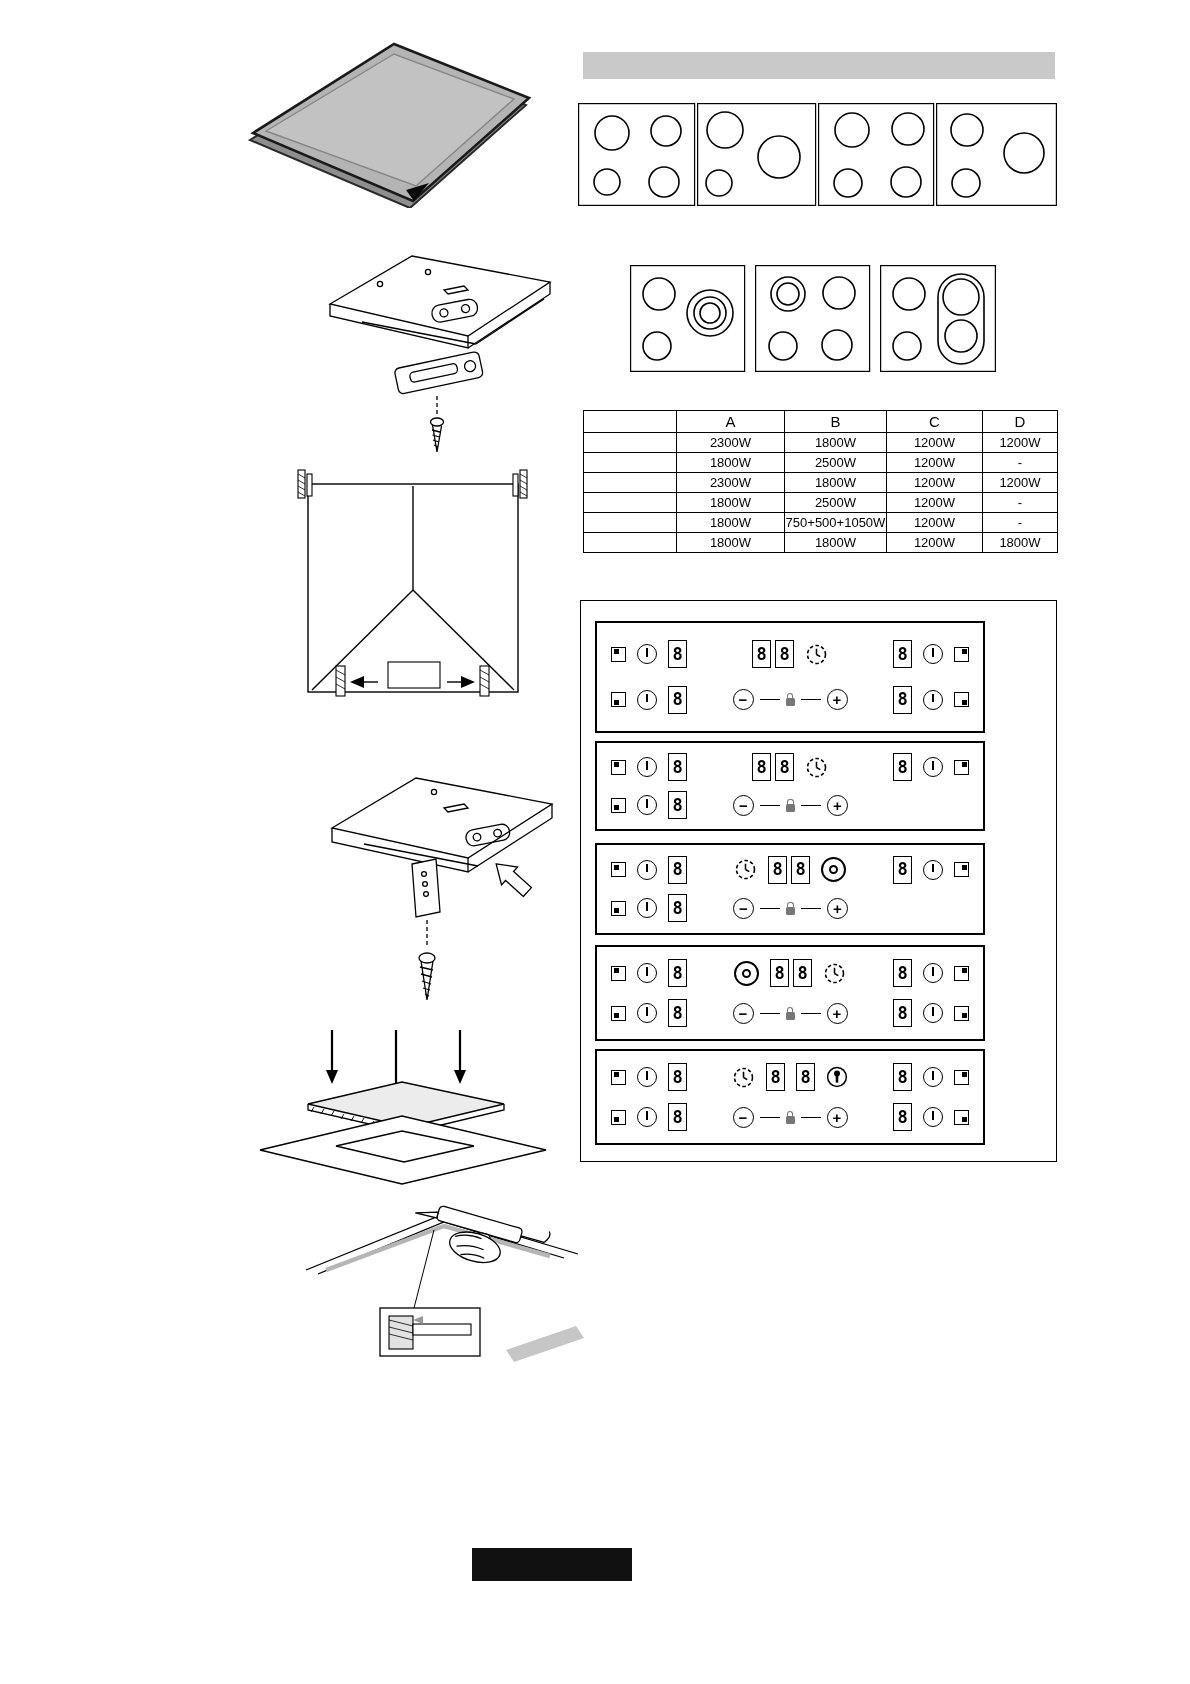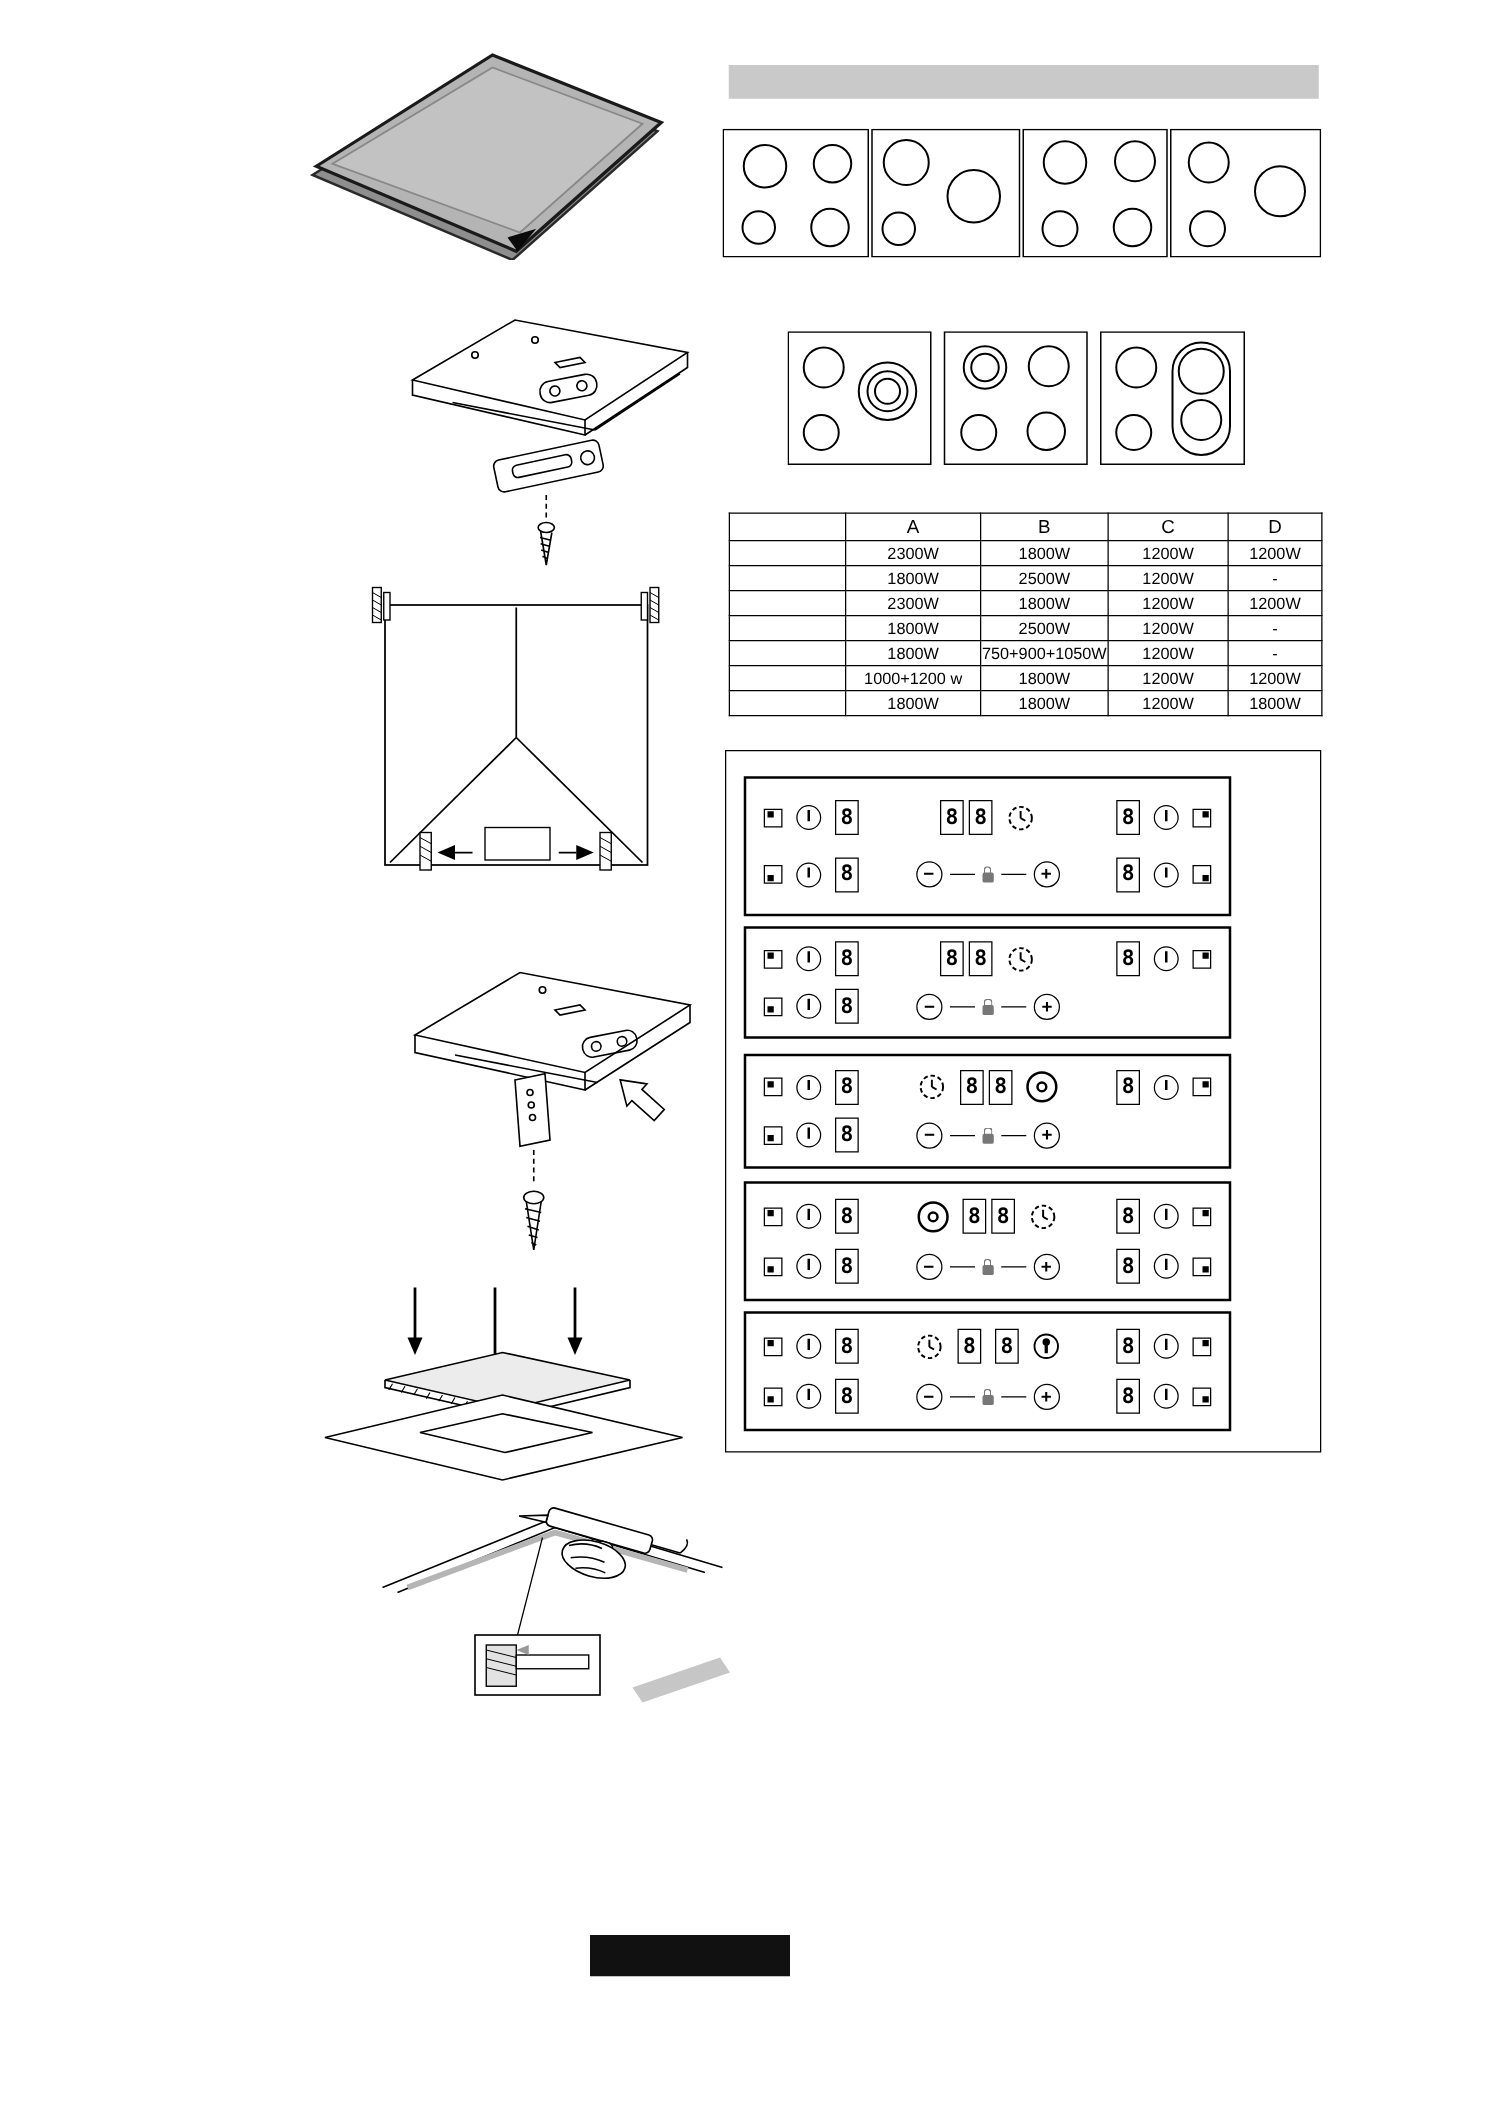--- a/index.html
+++ b/index.html
@@ -197,30 +197,23 @@
     <tr>
       <td class="c0"></td>
       <td>1800W</td>
       <td>2500W</td>
       <td>1200W</td>
       <td>-</td>
     </tr>
     <tr>
       <td class="c0"></td>
       <td>1800W</td>
-      <td>750+900+1050W</td>
+      <td>750+500+1050W</td>
       <td>1200W</td>
       <td>-</td>
-    </tr>
-    <tr>
-      <td class="c0"></td>
-      <td>1000+1200 w</td>
-      <td>1800W</td>
-      <td>1200W</td>
-      <td>1200W</td>
     </tr>
     <tr>
       <td class="c0"></td>
       <td>1800W</td>
       <td>1800W</td>
       <td>1200W</td>
       <td>1800W</td>
     </tr>
   </tbody>
     </table>

